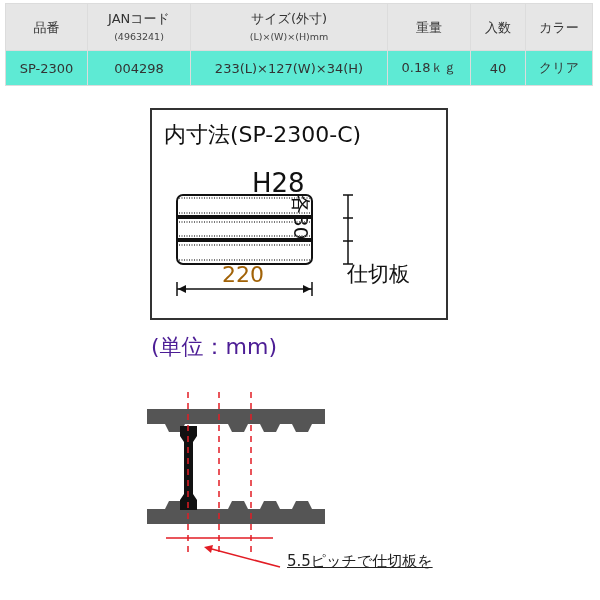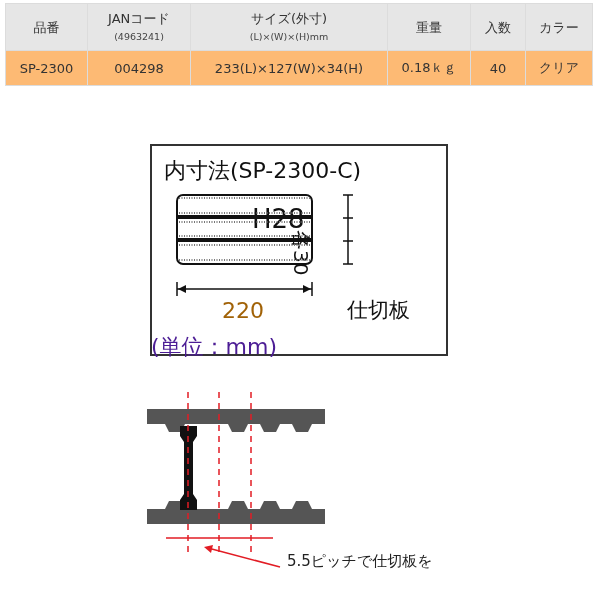--- a/index.html
+++ b/index.html
@@ -2,31 +2,31 @@
 <html><head>
 <meta charset="utf-8">
 <style>
   html, body { margin:0; padding:0; background:#ffffff; }
   body { width:600px; height:600px; position:relative; overflow:hidden;
          font-family:"DejaVu Sans", "Liberation Sans", sans-serif; color:#222; }
   table.spec { position:absolute; left:5px; top:3px; width:587px; border-collapse:collapse; table-layout:fixed; }
   table.spec th, table.spec td { border:1px solid #dcdcdc; text-align:center; vertical-align:middle; padding:0; }
   table.spec th { background:#e6e6e6; height:46px; font-weight:normal; font-size:13px; color:#333; line-height:15px; }
   table.spec th .sub { display:block; font-size:9.5px; color:#444; margin-top:3px; }
-  table.spec td { background:#fdba74; height:34px; font-size:13px; color:#333; }
+  table.spec td { background:#5eead4; height:34px; font-size:13px; color:#333; }
 
-  .diagram { position:absolute; left:150px; top:108px; width:298px; height:212px; border:2px solid #333; box-sizing:border-box;margin-top:36px; }
+  .diagram { position:absolute; left:150px; top:108px; width:298px; height:212px; border:2px solid #333; box-sizing:border-box; }
   .dtitle { position:absolute; left:12px; top:10px; font-size:22px; letter-spacing:0px; color:#111; white-space:nowrap; }
   .h28 { position:absolute; left:100px; top:58px; font-size:26px; color:#111; }
   .w220 { position:absolute; left:70px; top:152px; font-size:22px; color:#a16207; }
   .kaku { position:absolute; left:162px; top:84px; font-size:20px; color:#111; transform:rotate(90deg); transform-origin:left top; white-space:nowrap; }
   .part { position:absolute; left:195px; top:150px; font-size:21px; color:#111; text-align:center; line-height:28px; white-space:nowrap; }
   .unit { position:absolute; left:151px; top:332px; font-size:22px; color:#4c1d95; }
 
-  .note { position:absolute; left:287px; top:550px; font-size:15px; color:#222; line-height:22px; }
+  .note { position:absolute; left:287px; top:550px; font-size:15px; color:#222; line-height:22px;text-decoration:underline; }
   svg { position:absolute; left:0; top:0; }
 </style>
 </head>
 <body>
 
 <table class="spec">
   <colgroup>
     <col style="width:82px">
       <col style="width:103px">
       <col style="width:197px">

